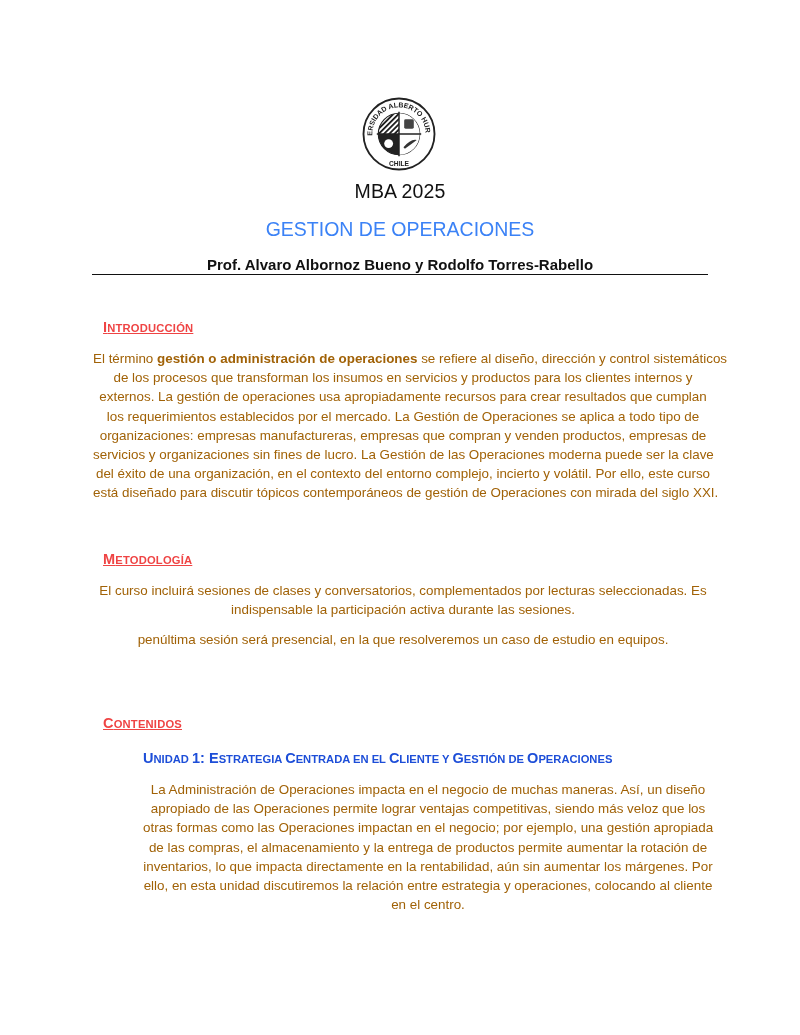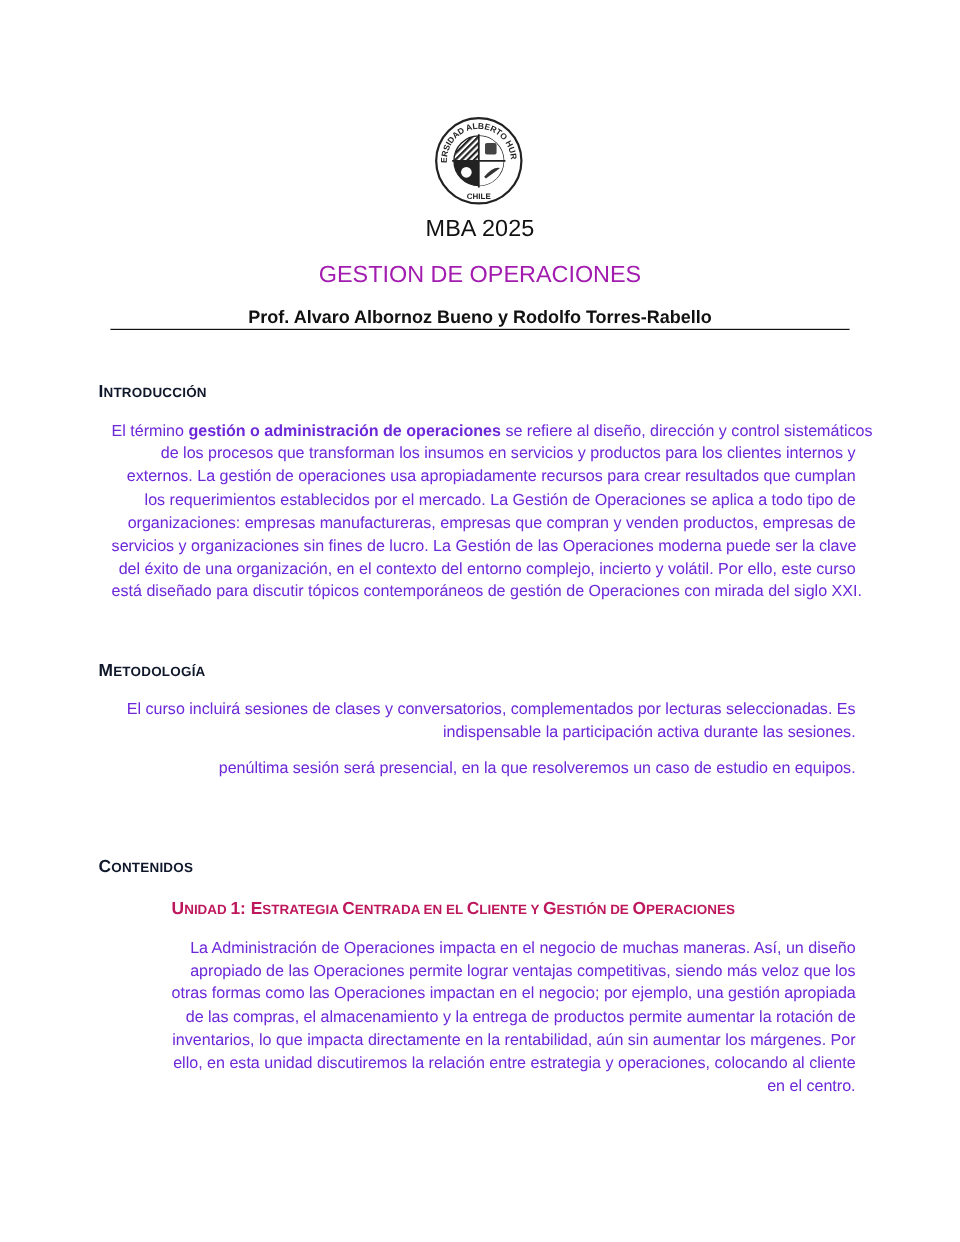--- a/index.html
+++ b/index.html
@@ -3,36 +3,36 @@
 <meta charset="utf-8">
 <style>
   html, body { margin: 0; padding: 0; background: #ffffff; }
   body { width: 800px; height: 1035px; position: relative; overflow: hidden;
          font-family: "Liberation Sans", sans-serif; color: #111; }
   .page { position: absolute; left: 0; top: 0; width: 800px; height: 1035px; }
   .logo { position: absolute; left: 362px; top: 97px; width: 74px; height: 74px; }
   .title-mba { position: absolute; left: 0; width: 800px; top: 180px; text-align: center;
                font-size: 19.5px; color: #111; letter-spacing: 0.1px; }
   .title-course { position: absolute; left: 0; width: 800px; top: 218px; text-align: center;
-                  font-size: 19.5px; color: #a21caf; }
+                  font-size: 19.5px; color: #3b82f6; }
   .profs { position: absolute; left: 0; width: 800px; top: 256px; text-align: center;
            font-size: 15px; font-weight: bold; color: #111; }
   .rule { position: absolute; left: 92px; width: 616px; top: 274px; height: 0;
           border-top: 1.3px solid #111; }
-  .heading { position: absolute; left: 82px; font-weight: bold; font-size: 14.5px;
-             color: #0f172a; letter-spacing: 0.2px; }
+  .heading { position: absolute; left: 103px; font-weight: bold; font-size: 14.5px;
+             color: #ef4444; letter-spacing: 0.2px; text-decoration: underline; }
   .heading .sc { font-size: 11.2px; }
-  .para { position: absolute; font-size: 13.4px; line-height: 19.2px; color: #6d28d9;
-          text-align: right; }
+  .para { position: absolute; font-size: 13.4px; line-height: 19.2px; color: #a16207;
+          text-align: center; }
   .para .line { display: block; white-space: nowrap; }
   .intro-para { left: 93px; top: 349px; width: 620px; }
   .meto-p1 { left: 93px; top: 581px; width: 620px; }
   .meto-p2 { left: 93px; top: 630px; width: 620px; }
   .unit-heading { position: absolute; left: 143px; top: 750px; font-weight: bold;
-                  font-size: 14.5px; color: #be185d; white-space: nowrap; text-align: center; }
+                  font-size: 14.5px; color: #1d4ed8; white-space: nowrap; text-align: center; }
   .unit-heading .sc { font-size: 11.2px; }
   .unit-para { left: 143px; top: 780px; width: 570px; }
   b { font-weight: bold; }
 </style>
 </head>
 <body>
 
 <div class="page">
 
   <svg class="logo" viewBox="0 0 100 100">

